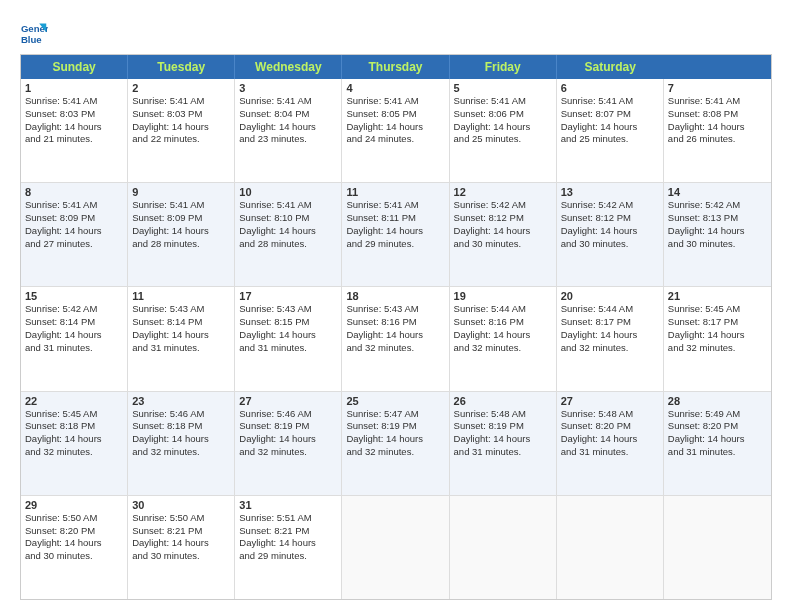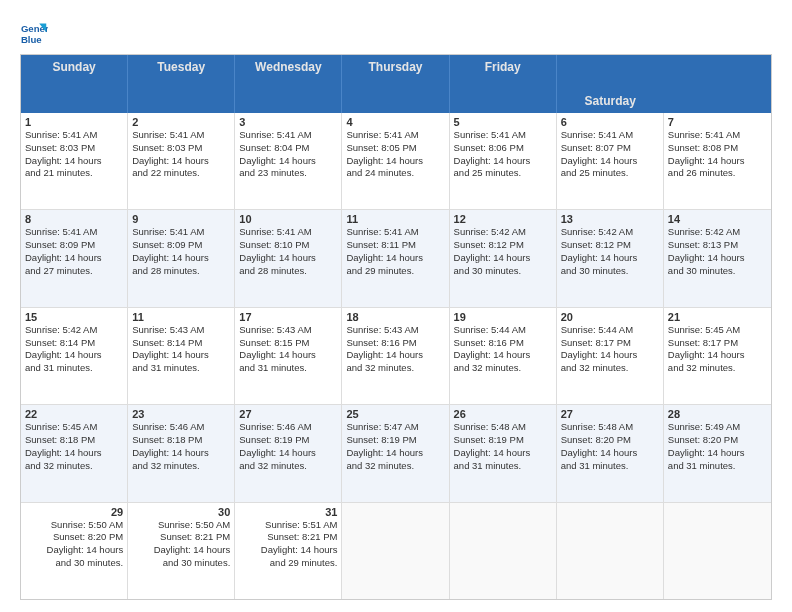--- a/index.html
+++ b/index.html
@@ -52,40 +52,40 @@
       display: flex;
       flex-direction: column;
       border: 1px solid #ccc;
     }
     .cal-header {
       display: grid;
       grid-template-columns: repeat(7, 1fr);
       background: #2e6db4;
     }
     .cal-header-cell {
-      color: #e5e5e5;
+      color: #bef264;
       font-size: 12px;
       font-weight: bold;
       text-align: center;
       padding: 5px 11px;
       border-right: 1px solid #4a85c8;
     }
-    .cal-header-cell:last-child { border-right: none; margin-top: 34px; }
+    .cal-header-cell:last-child { border-right: none; }
     .cal-body {
       flex: 1;
       display: flex;
       flex-direction: column;
     }
     .cal-row {
       display: grid;
       grid-template-columns: repeat(7, 1fr);
       flex: 1;
       border-bottom: 1px solid #ddd;
     }
-    .cal-row:last-child { border-bottom: none; text-align: right; }
+    .cal-row:last-child { border-bottom: none; }
     .cal-cell {
       border-right: 1px solid #ddd;
       padding: 3px 4px;
       font-size: 9.5px;
       color: #333;
       vertical-align: top;
       background: #fff;
       min-height: 0;
     }
     .cal-cell:last-child { border-right: none; }

